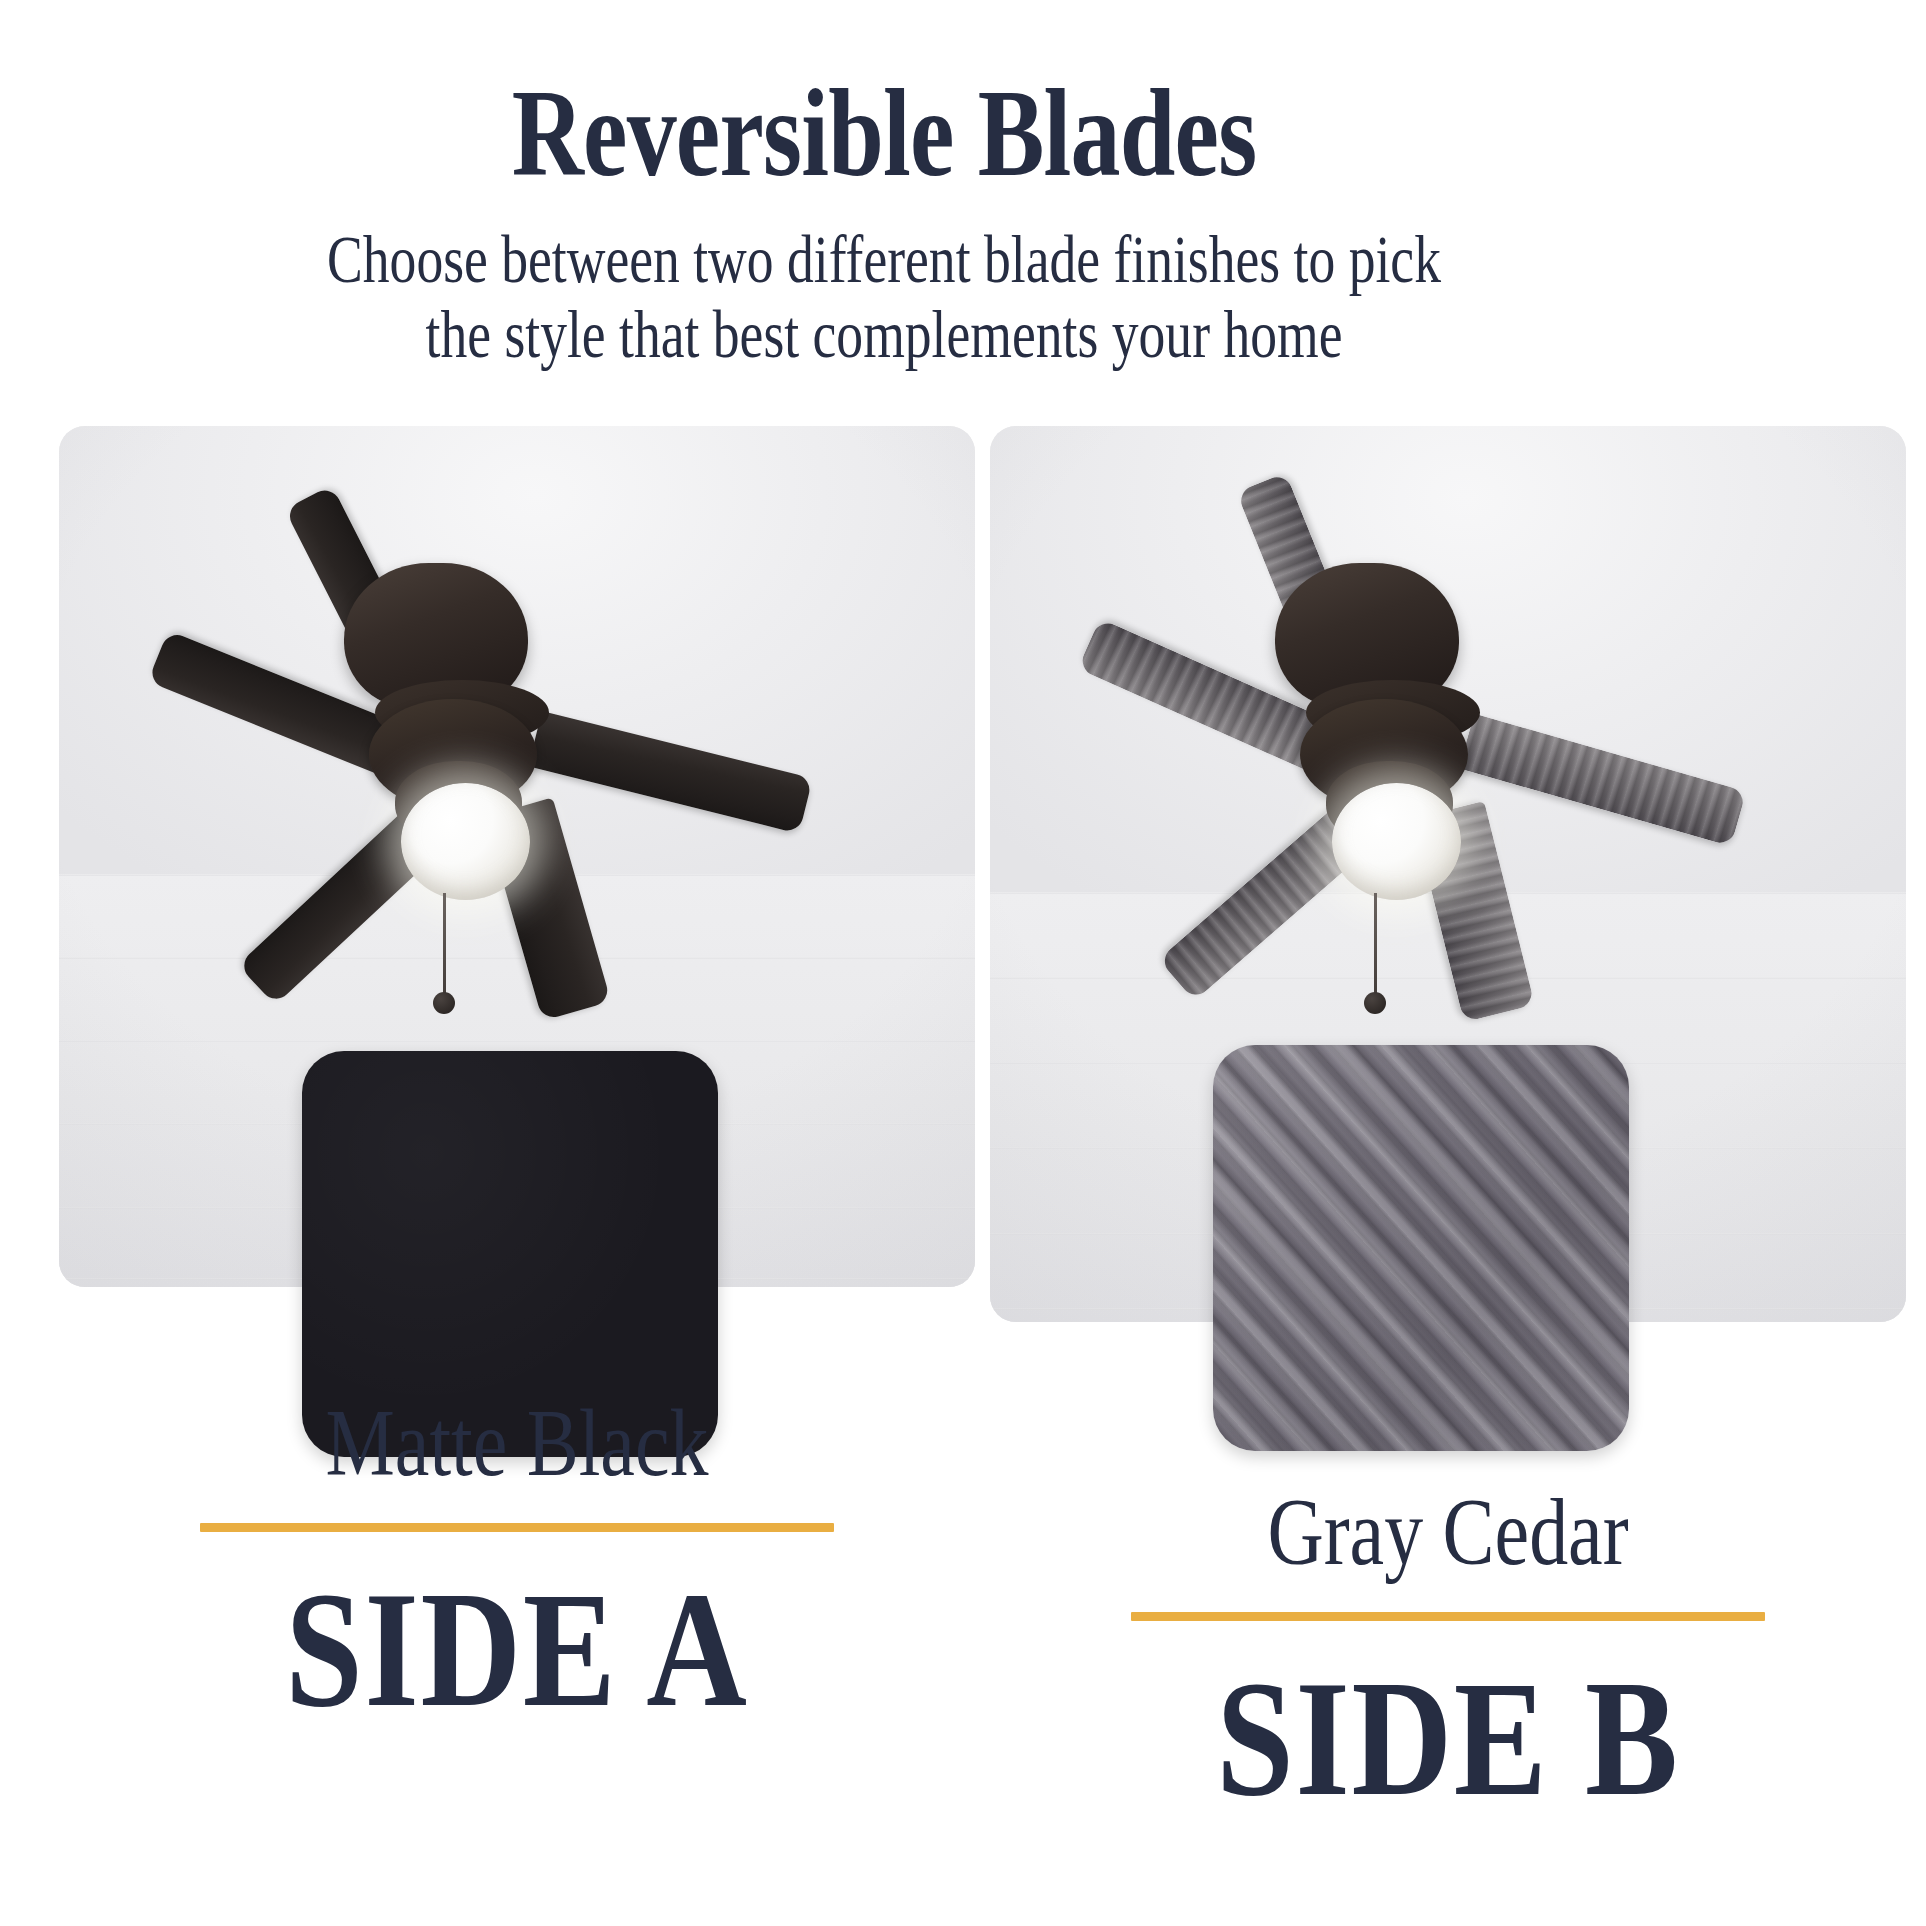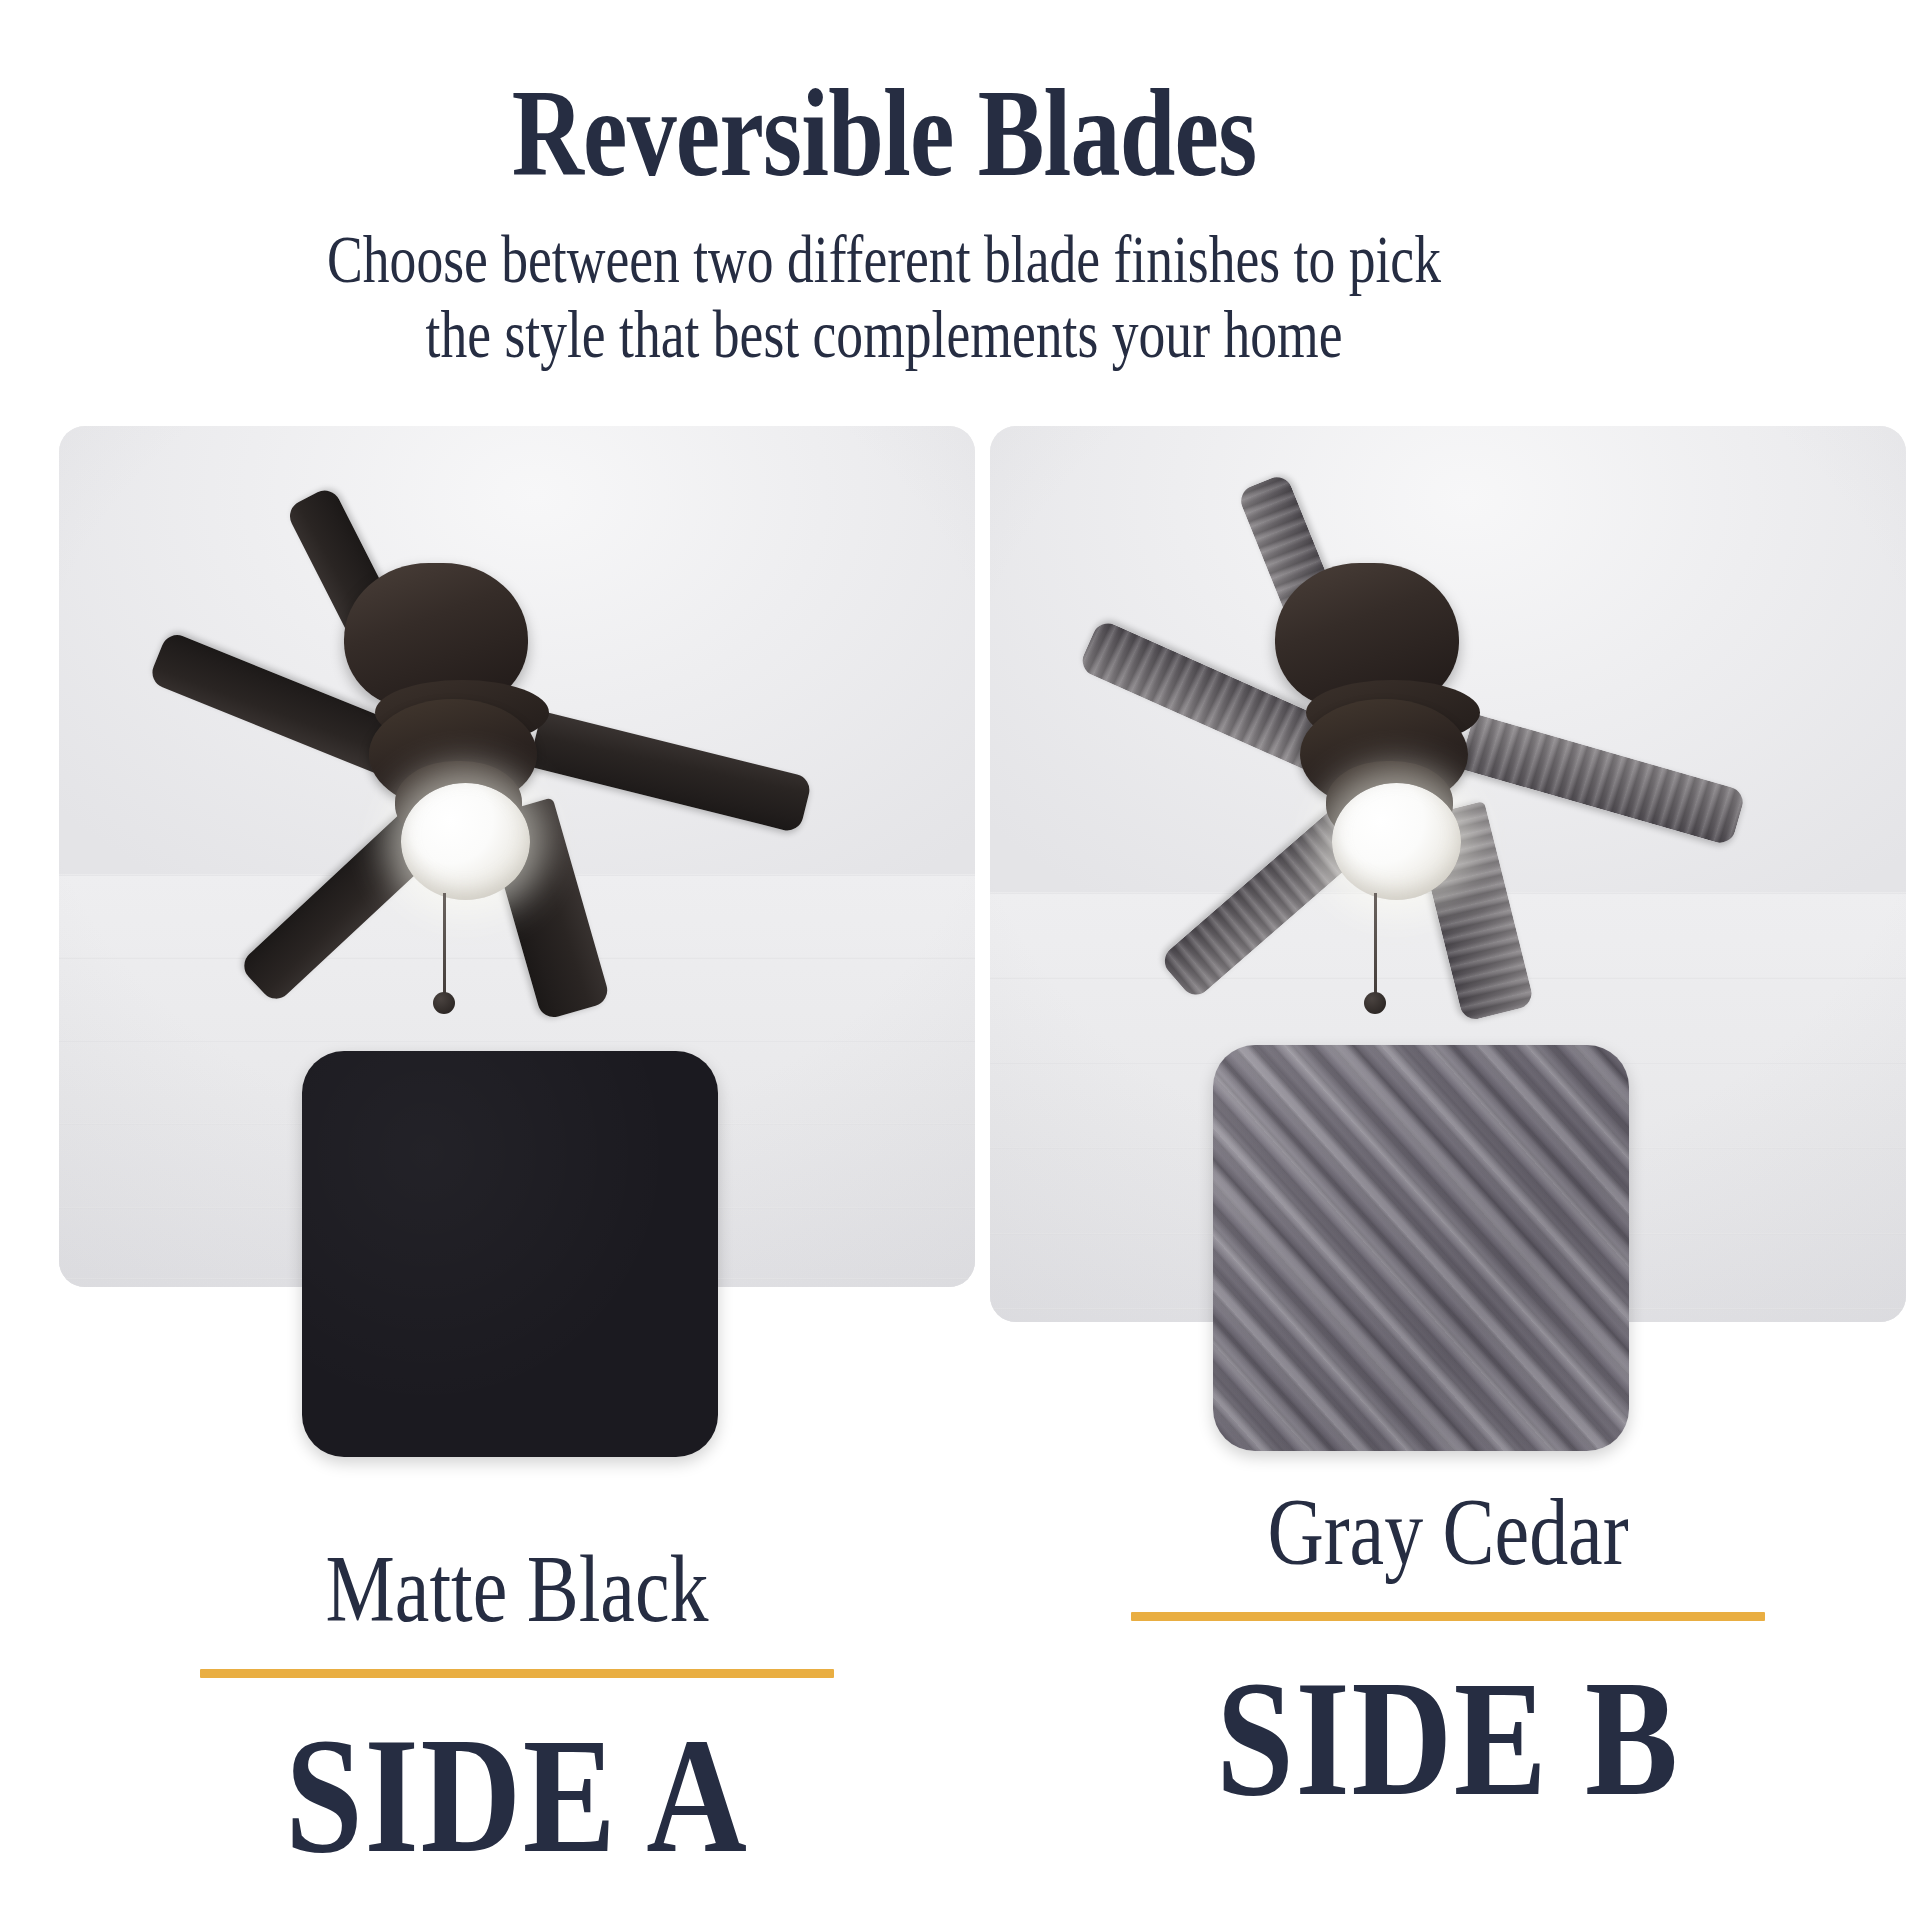--- a/index.html
+++ b/index.html
@@ -145,21 +145,21 @@
         rgba(0,0,0,.14) 0px,
         rgba(0,0,0,0) 3px,
         rgba(255,255,255,.06) 9px,
         rgba(0,0,0,.10) 15px),
       linear-gradient(130deg,#8a8690 0%, #76727d 35%, #6b6772 65%, #7a7681 100%);
     box-shadow:0 6px 16px rgba(0,0,0,.18);
   }
 
   
   .caption{position:absolute;text-align:center;}
-  #caption-left {left:59px; top:1542px;width:916px;}
+  #caption-left {left:59px; top:1396px;width:916px;}
   #caption-right{left:990px;top:1485px;width:916px;}
   .finish-name{
     font-family:"Liberation Serif", serif;
     font-size:95px;line-height:1.0;color:#262d42;font-weight:400;
     transform:scaleX(.82);
   }
   .gold-rule{
     height:9px;background:#e9ae42;margin:32px auto 0 auto;width:634px;border-radius:1px;
   }
   .side-label{

